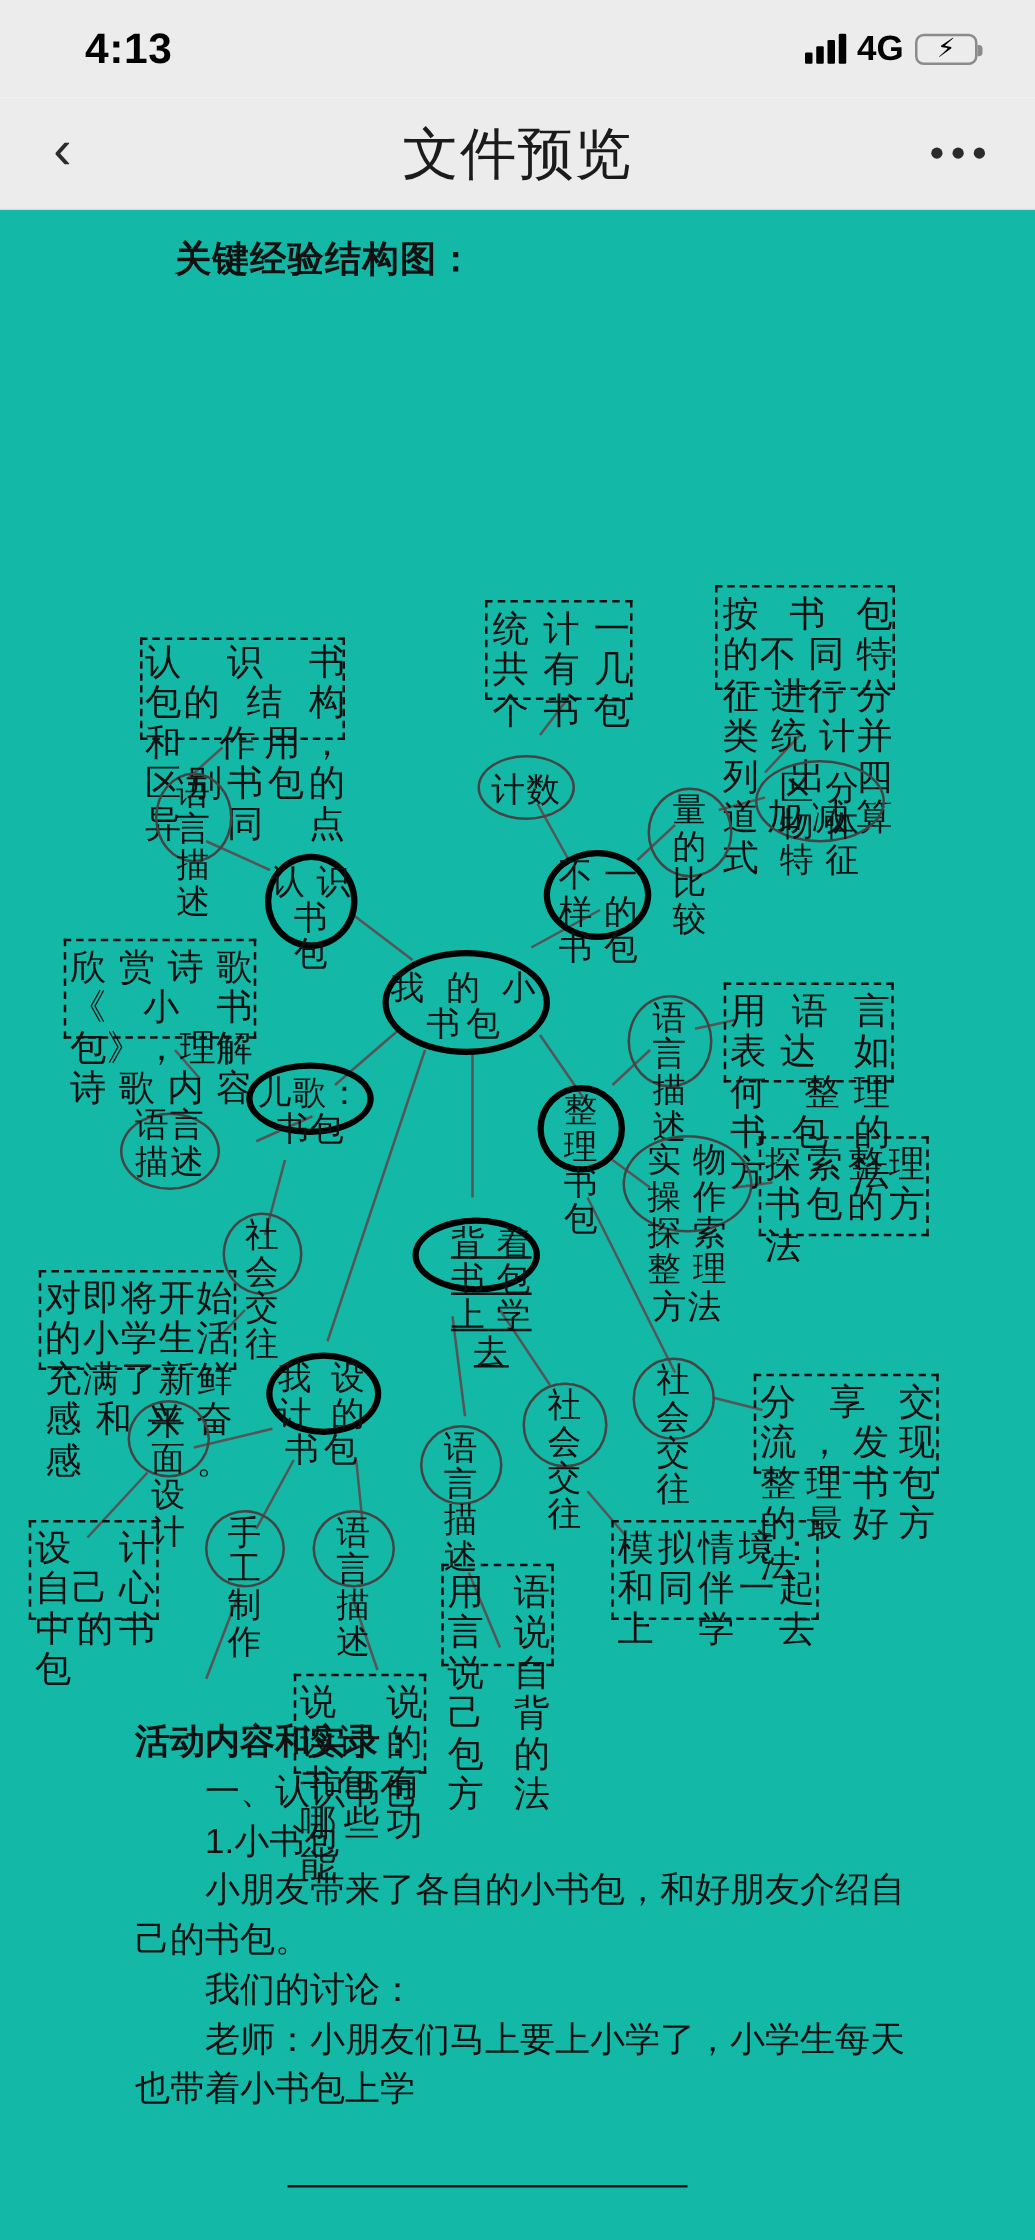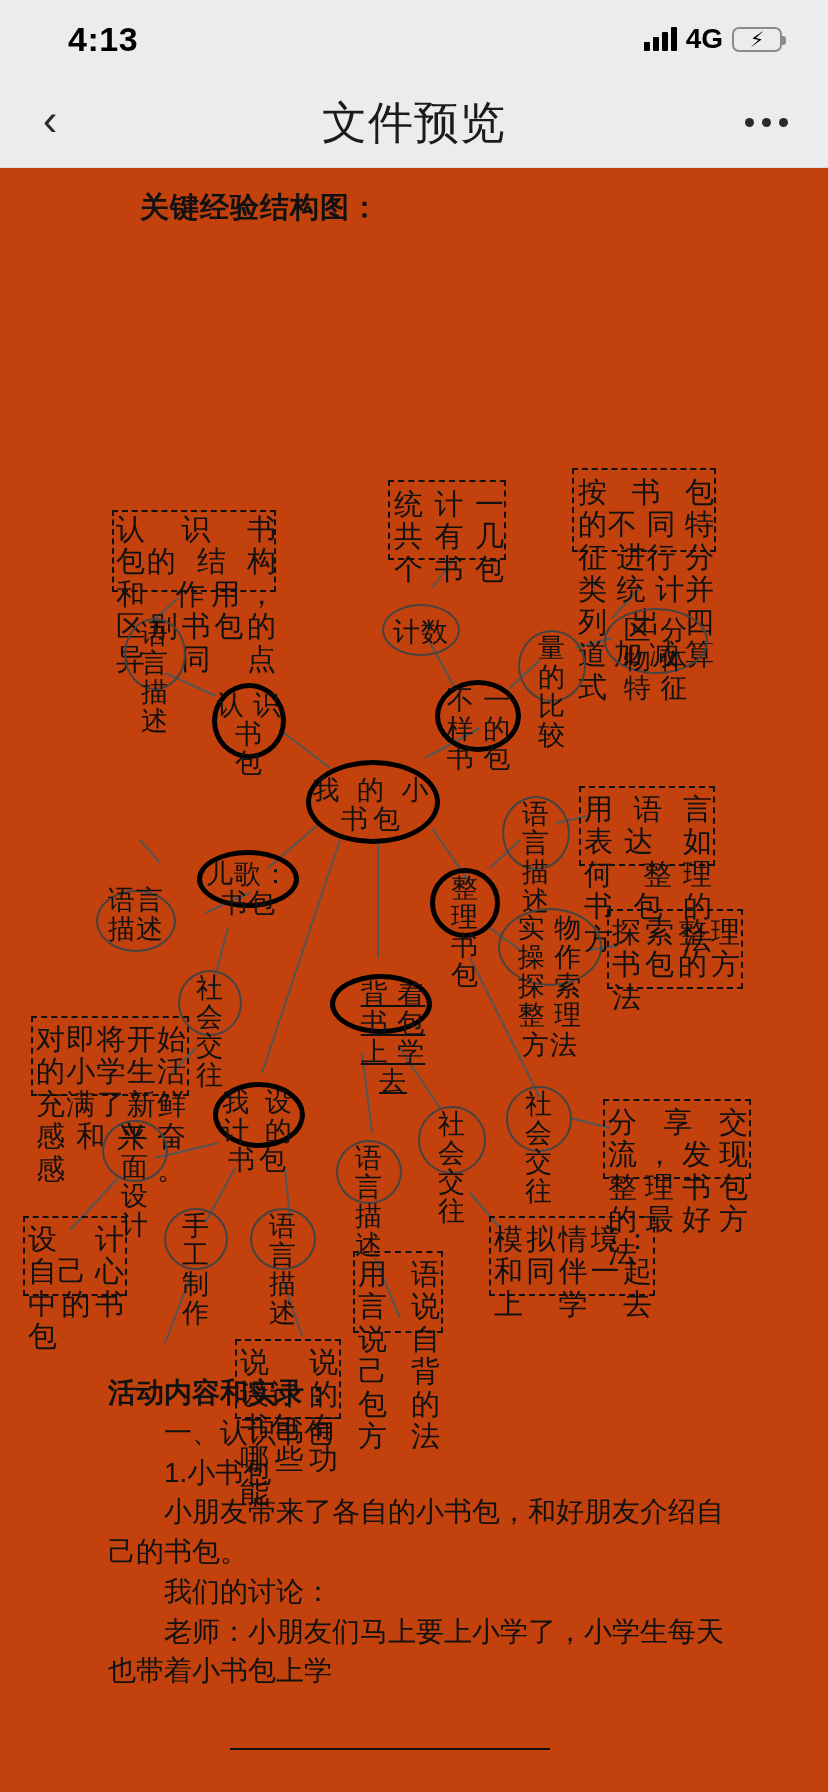--- a/index.html
+++ b/index.html
@@ -102,21 +102,21 @@
     background: #2b2b2b;
     border-radius: 50%;
     display: block;
   }
 
   
   #doc {
     position: relative;
     width: 828px;
     height: 1624px;
-    background: #c2410c;
+    background: #14b8a6;
   }
   #doc-heading {
     position: absolute;
     left: 140px; top: 20px;
     font-size: 29px;
     font-weight: bold;
     color: #111;
     letter-spacing: 1px;
   }
 
@@ -275,20 +275,24 @@
     <div class="dbox" style="left:394px; top:320px; width:110px;">
       <span class="rect" style="left:-6px; top:-8px; width:118px; height:80px;"></span>
       <span class="txt">统计一共有几个书包</span>
     </div>
 
     <div class="dbox" style="left:578px; top:308px; width:136px;">
       <span class="rect" style="left:-6px; top:-8px; width:144px; height:84px;"></span>
       <span class="txt">按 书 包 的不 同 特 征 进行 分 类 统 计并 列 出 四 道加减算式</span>
     </div>
 
+    <div class="dbox" style="left:56px; top:590px; width:146px;">
+      <span class="rect" style="left:-5px; top:-7px; width:154px; height:80px;"></span>
+      <span class="txt">欣 赏 诗 歌《   小   书包》，理解诗歌内容</span>
+    </div>
 
     <div class="dbox" style="left:584px; top:625px; width:128px;">
       <span class="rect" style="left:-5px; top:-7px; width:136px; height:80px;"></span>
       <span class="txt">用 语 言 表达 如 何 整理 书 包 的方法</span>
     </div>
 
     <div class="dbox" style="left:608px; top:938px; width:140px;">
       <span class="rect" style="left:-5px; top:-7px; width:148px; height:80px;"></span>
       <span class="txt">分享交流，发现整理书包的最好方法</span>
     </div>

